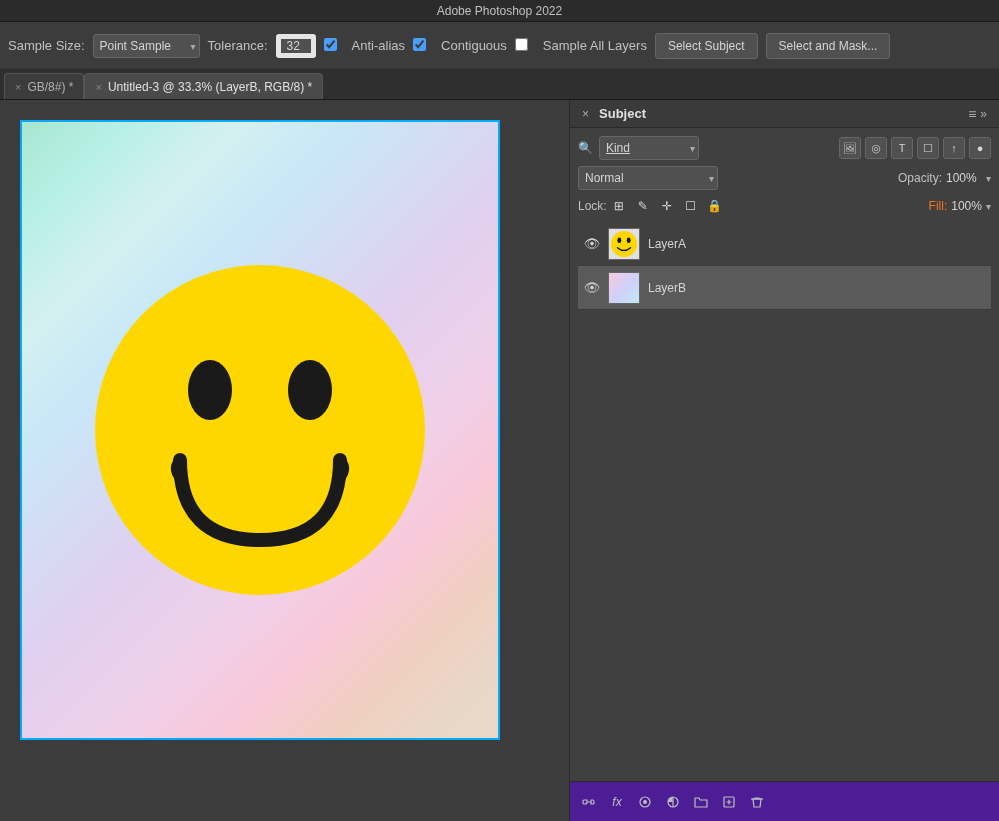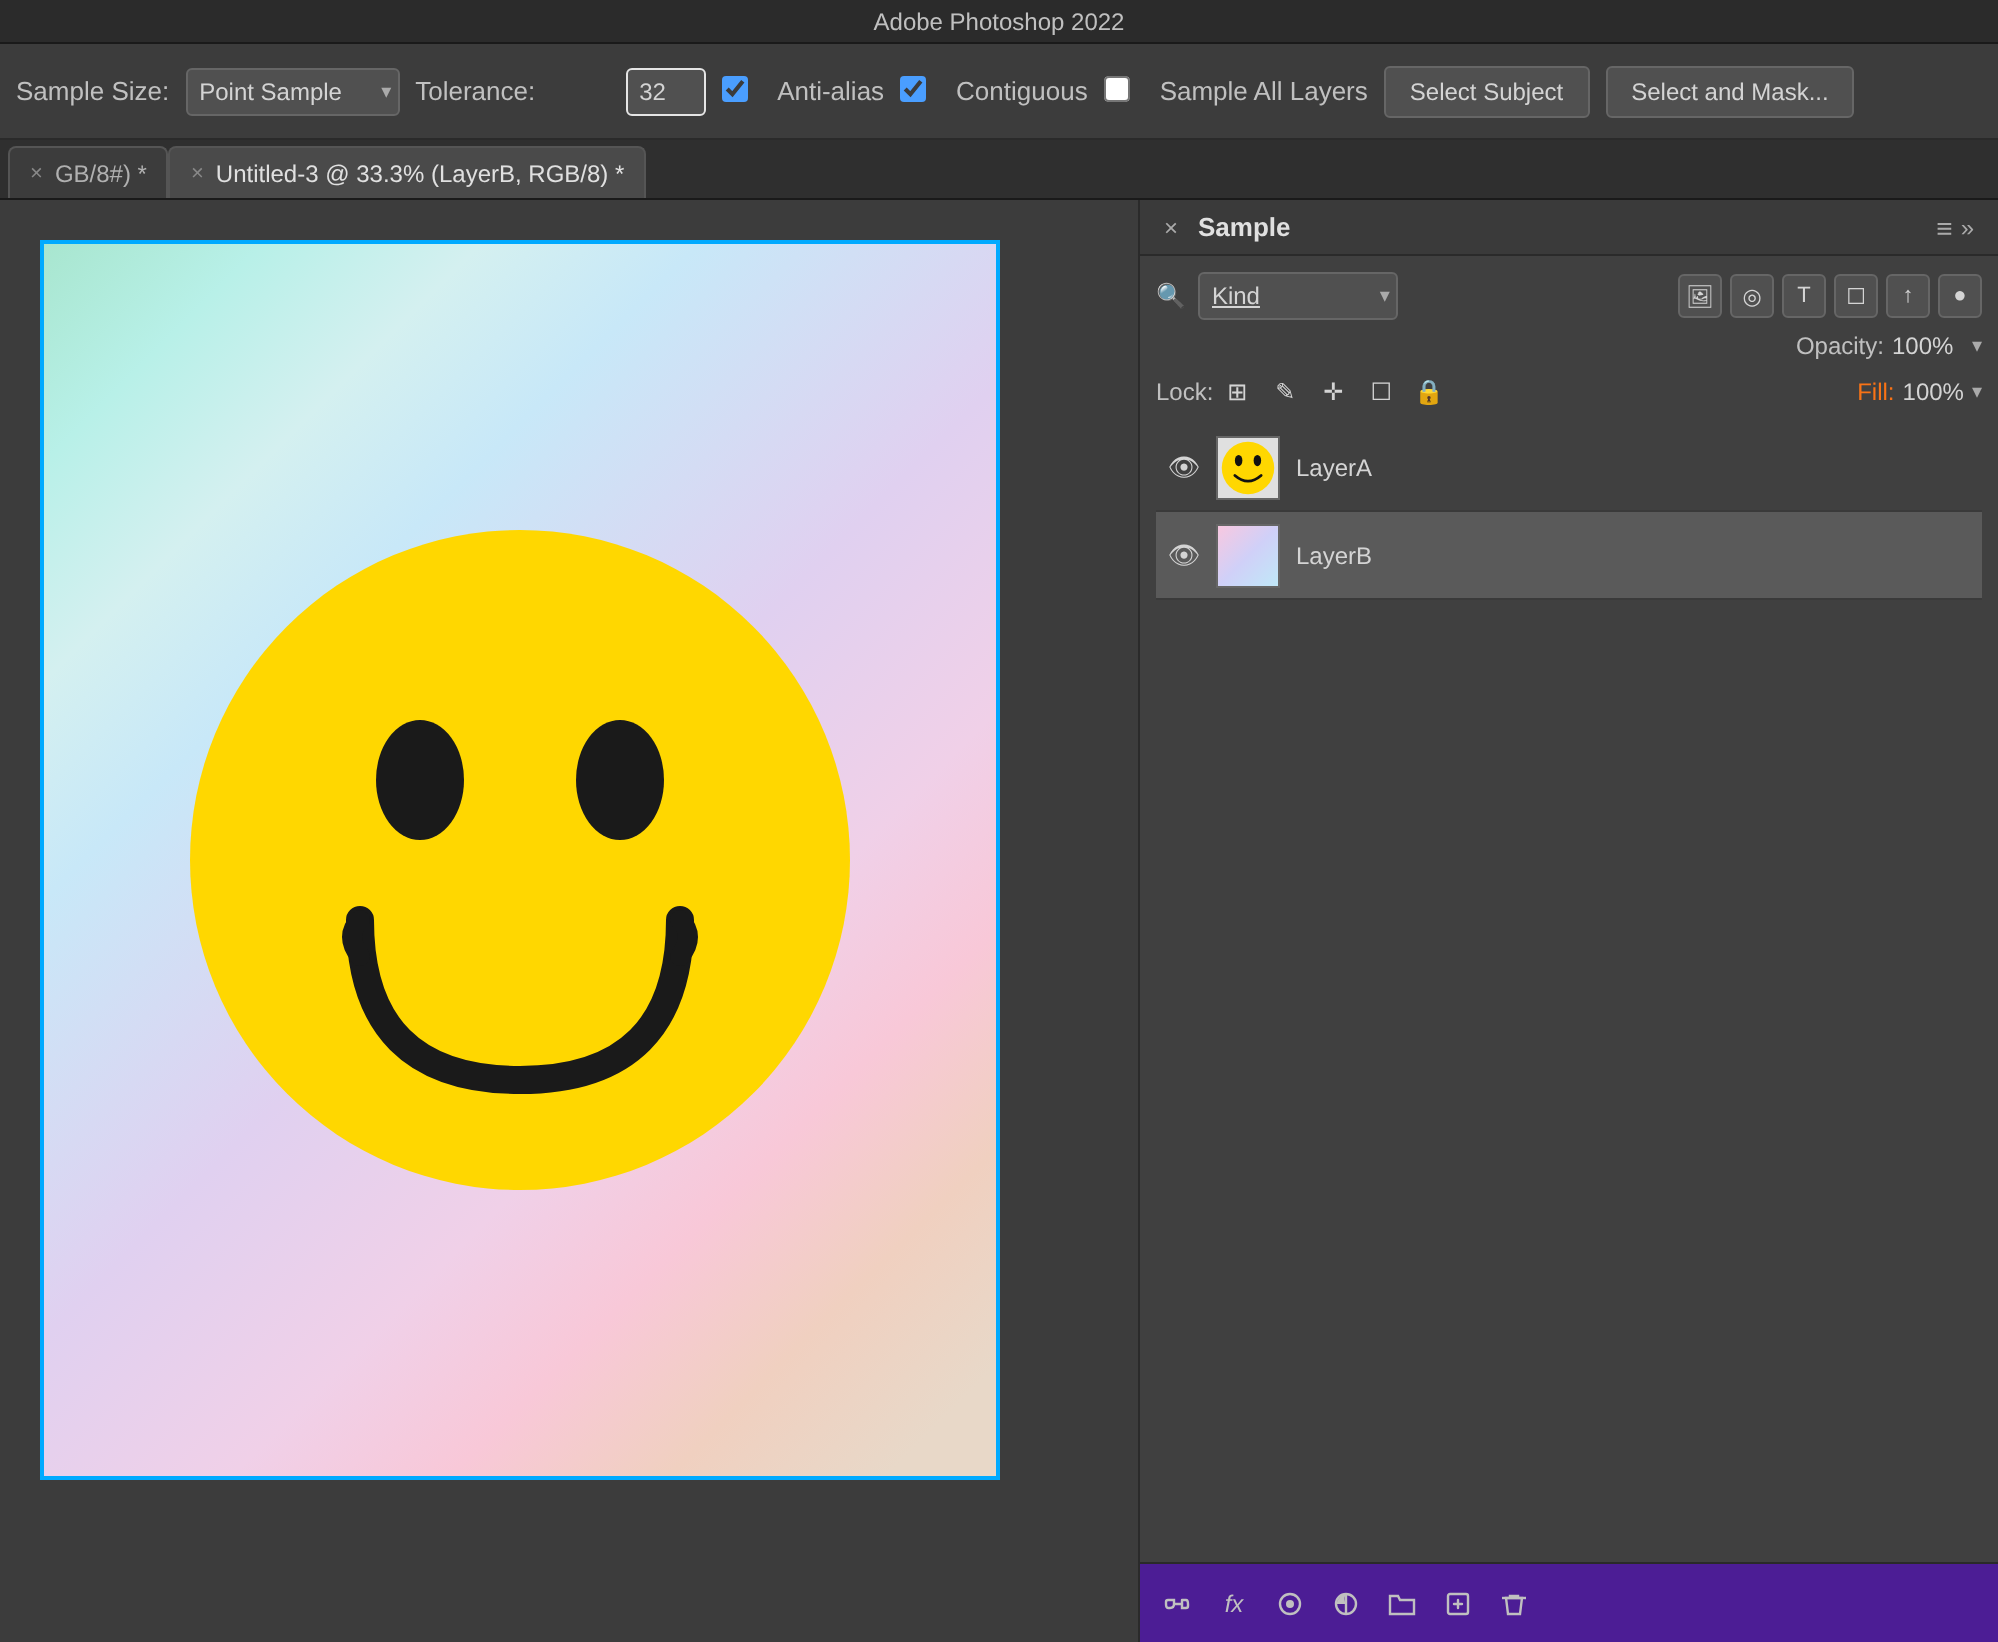--- a/index.html
+++ b/index.html
@@ -70,28 +70,27 @@
       right: 4px;
       top: 50%;
       transform: translateY(-50%);
       pointer-events: none;
       font-size: 10px;
       color: #aaa;
     }
 
     .toolbar-input {
       background: #505050;
-      border: 1px solid #e5e5e5;
+      border: 5px solid #e5e5e5;
       color: #d4d4d4;
       font-size: 12px;
       padding: 3px 6px;
       border-radius: 3px;
       height: 24px;
       width: 40px;
-      margin-left: 37px;
     }
 
     .toolbar-checkbox-group {
       display: flex;
       align-items: flex-start;
       gap: 15px;
     }
 
     .toolbar-checkbox-group input[type="checkbox"] {
       accent-color: #4a9eff;
@@ -616,21 +615,21 @@
           <path d="M 250 200 Q 258 208 250 218" stroke="#1a1a1a" stroke-width="10" fill="none" stroke-linecap="round"></path>
         </svg>
       </div>
     </div>
   </div>
 
   <div class="layers-panel">
 
     <div class="panel-header">
       <button class="panel-close-btn">×</button>
-      <span class="panel-title">Sample</span>
+      <span class="panel-title">Subject</span>
       <span style="flex:1"></span>
       <span class="panel-menu-btn">≡</span>
       <button class="panel-collapse-btn">»</button>
     </div>
 
     <div class="panel-body">
 
       <div class="filter-row">
         <span style="font-size:12px; color:#aaa; margin-right:2px;">🔍</span>
         <div class="filter-select-wrapper">
@@ -647,20 +646,29 @@
           <button class="filter-icon-btn" title="Pixel layers">🖼</button>
           <button class="filter-icon-btn" title="Adjustment layers">◎</button>
           <button class="filter-icon-btn" title="Type layers">T</button>
           <button class="filter-icon-btn" title="Shape layers">☐</button>
           <button class="filter-icon-btn" title="Smart objects">↑</button>
           <button class="filter-icon-btn" title="Toggle filter">●</button>
         </div>
       </div>
 
       <div class="blend-row">
+        <div class="blend-select-wrapper">
+          <select class="blend-select">
+            <option>Normal</option>
+            <option>Dissolve</option>
+            <option>Multiply</option>
+            <option>Screen</option>
+            <option>Overlay</option>
+          </select>
+        </div>
         <div class="opacity-group">
           <span class="opacity-label">Opacity:</span>
           <span class="opacity-value">100%</span>
           <span class="opacity-arrow">▾</span>
         </div>
       </div>
 
       <div class="lock-row">
         <span class="lock-label">Lock:</span>
         <div class="lock-icons">

